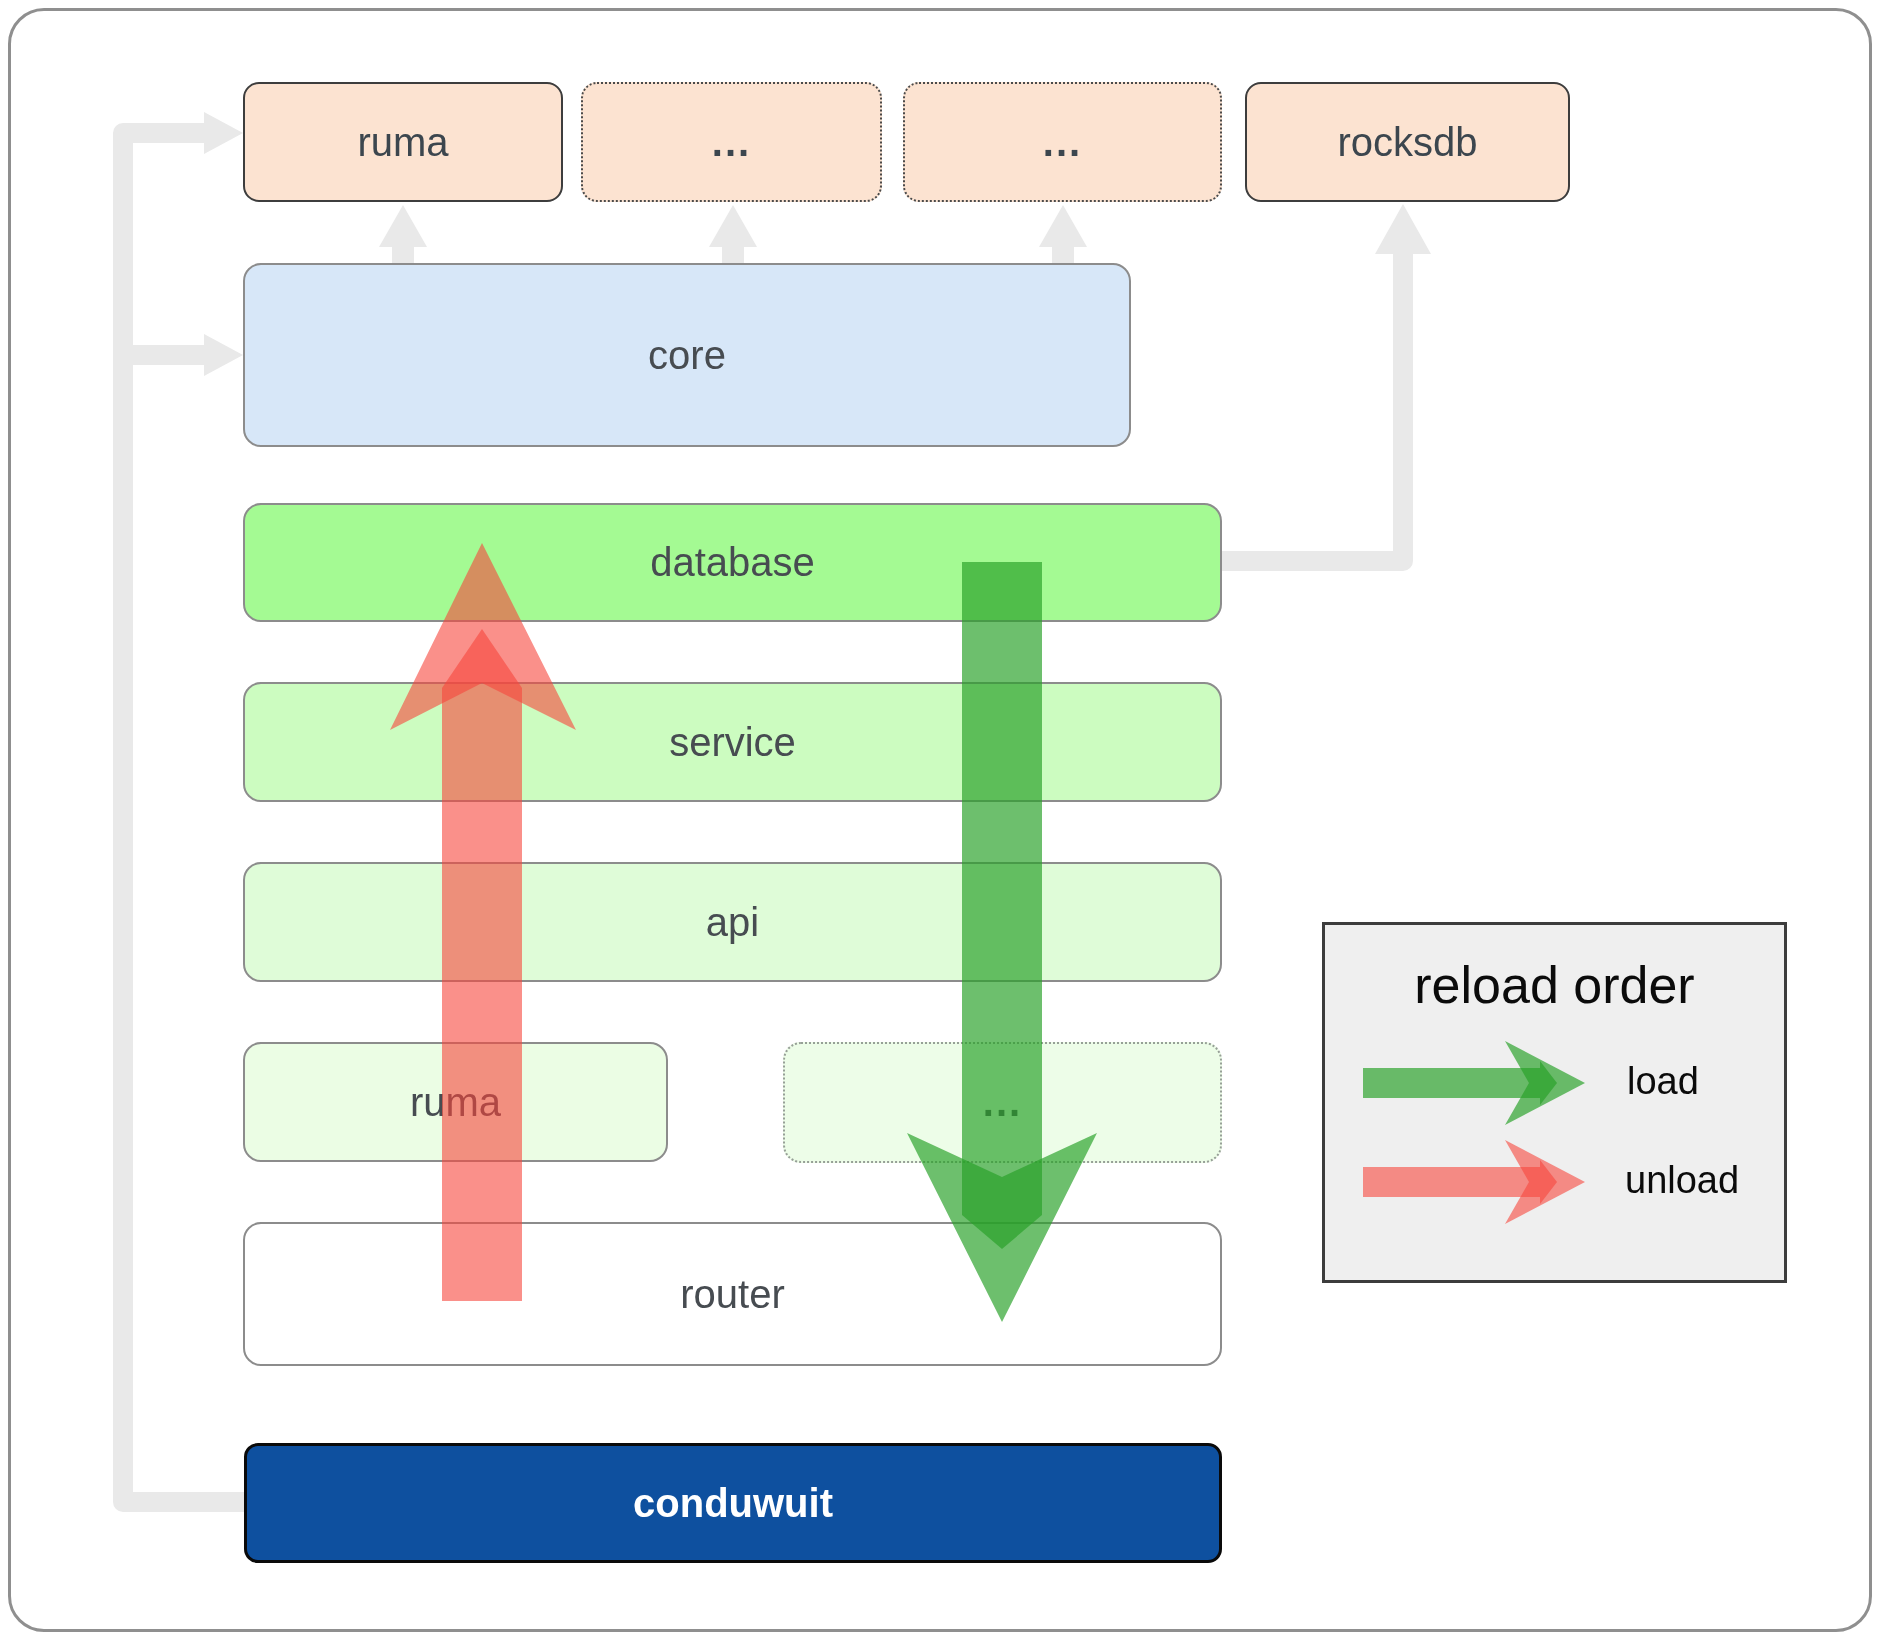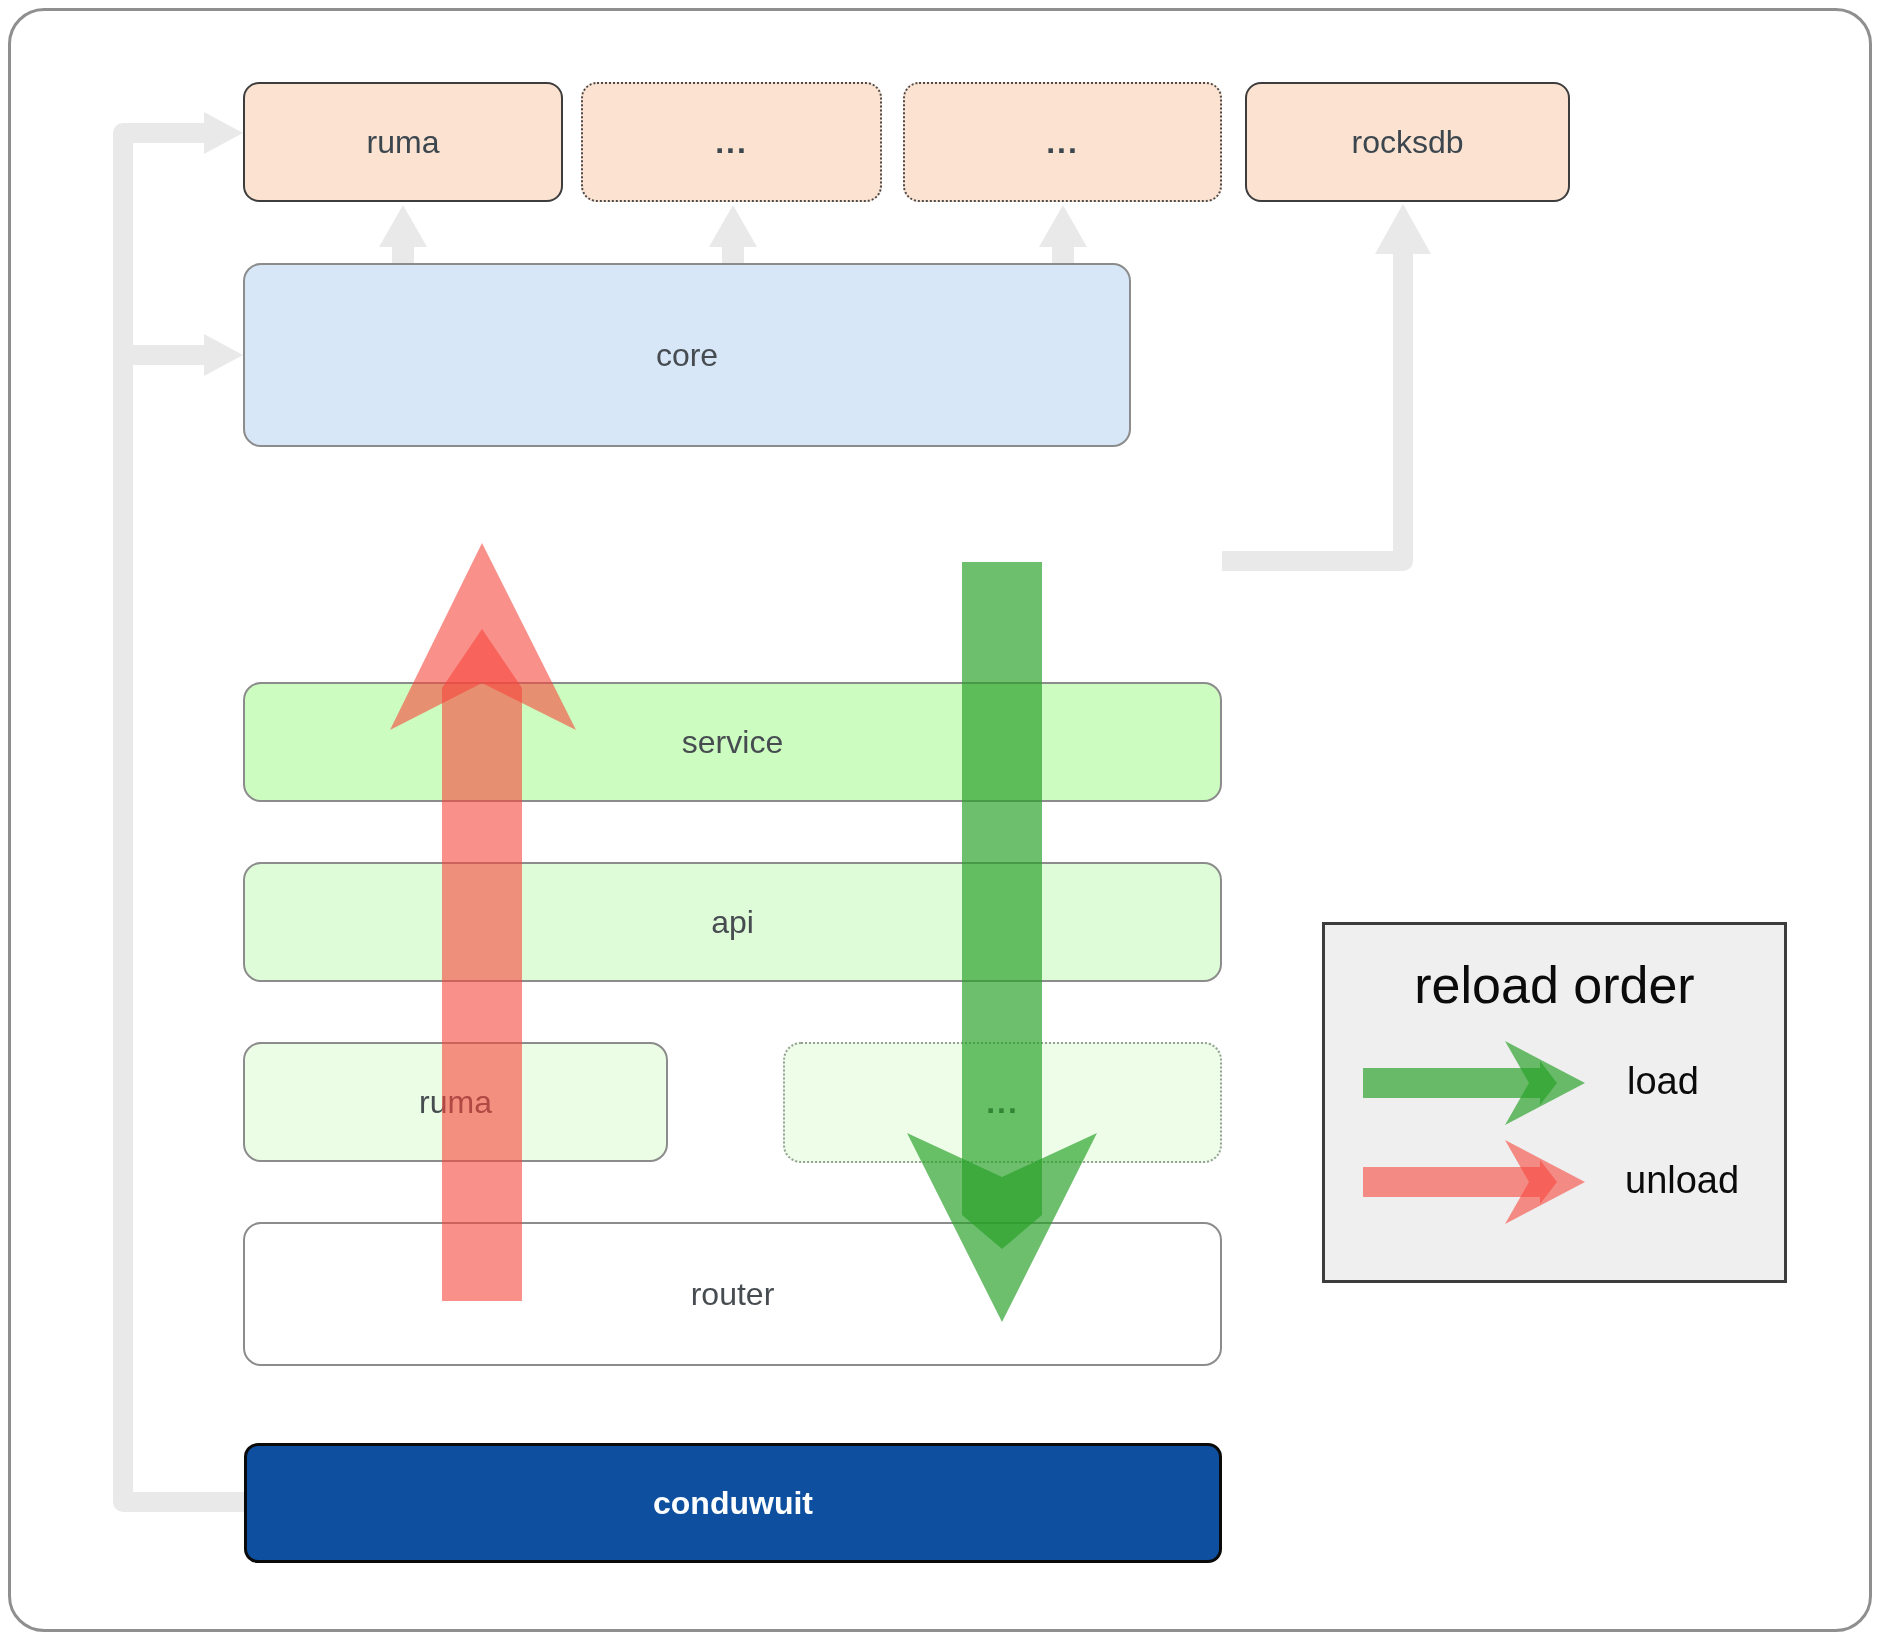--- a/index.html
+++ b/index.html
@@ -1,19 +1,19 @@
 <!DOCTYPE html>
 <html><head>
 <meta charset="utf-8">
 <style>
   html,body{margin:0;padding:0;background:#fff;}
   body{width:1883px;height:1643px;position:relative;font-family:"Liberation Sans",sans-serif;}
   .stage{position:absolute;inset:0;overflow:hidden;}
   .frame{position:absolute;left:8px;top:8px;width:1864px;height:1624px;border:3px solid #8f8f8f;border-radius:36px;box-sizing:border-box;}
-  .node{position:absolute;display:flex;align-items:center;justify-content:center;box-sizing:border-box;font-size:32px;color:#474c51;}
+  .node{position:absolute;display:flex;align-items:center;justify-content:center;box-sizing:border-box;font-size:40px;color:#474c51;}
   .toprow{border-radius:16px;background:#fce3d1;color:#3c464e;}
   .solidbox{border:2px solid #3d3d3d;}
   .dottedbox{border:2px dotted #4a4a4a;}
   .ruma{left:243px;top:82px;width:320px;height:120px;}
   .dep-a{left:581px;top:82px;width:301px;height:120px;}
   .dep-b{left:903px;top:82px;width:319px;height:120px;}
   .rocksdb{left:1245px;top:82px;width:325px;height:120px;}
   .core{left:243px;top:263px;width:888px;height:184px;background:#d7e7f8;border:2px solid #8c8c8c;border-radius:18px;}
   .row{left:243px;width:979px;border:2px solid #8c8c8c;border-radius:18px;}
   .database{top:503px;height:119px;background:#a4fa93;}
@@ -71,20 +71,23 @@
     <div class="node toprow dottedbox dep-b">
       <span class="dots">...</span>
     </div>
     <div class="node toprow solidbox rocksdb">
       <span>rocksdb</span>
     </div>
 
     <div class="node core">
       <span>core</span>
     </div>
+    <div class="node row database">
+      <span>database</span>
+    </div>
     <div class="node row service">
       <span>service</span>
     </div>
     <div class="node row api">
       <span>api</span>
     </div>
     <div class="node admin">
       <span>ruma</span>
     </div>
     <div class="node admin-more">

